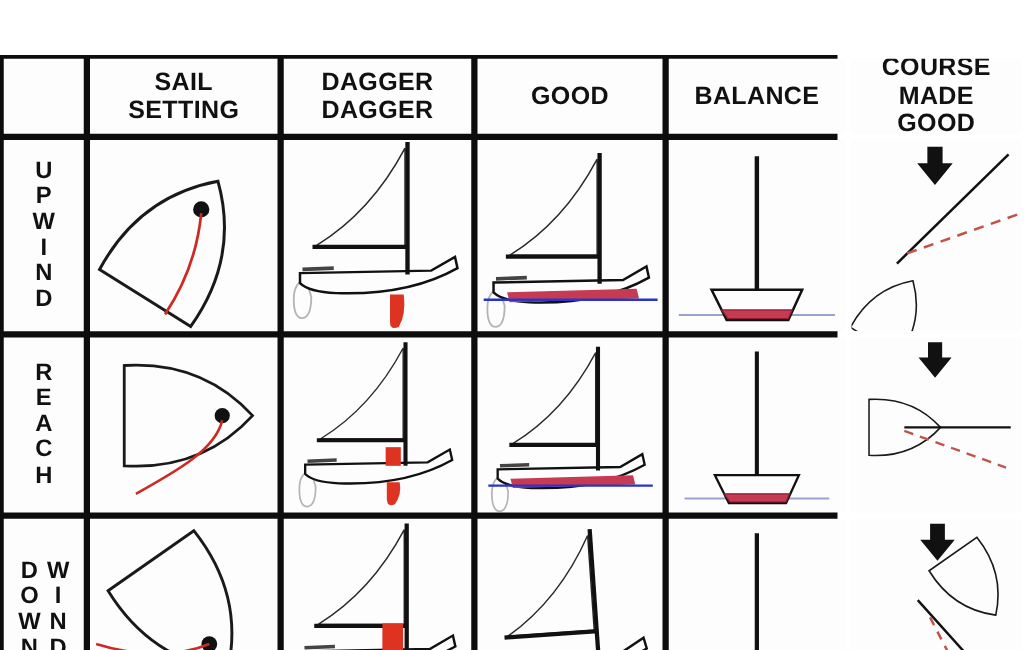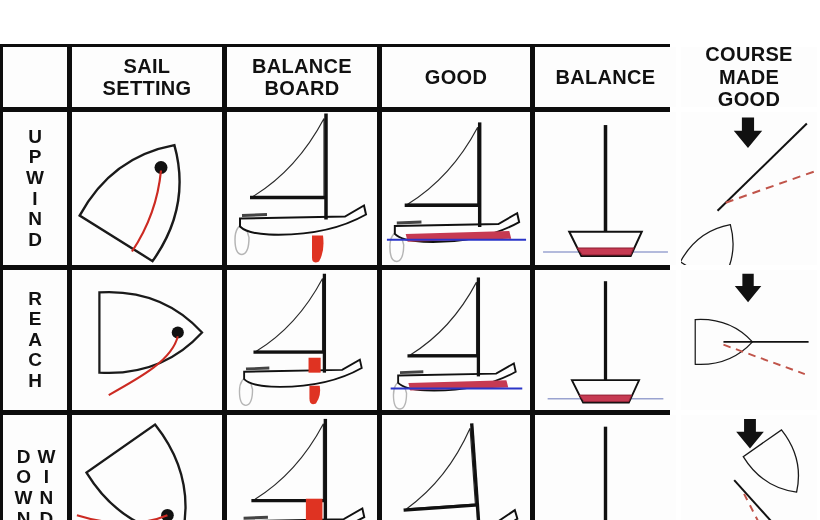--- a/index.html
+++ b/index.html
@@ -44,21 +44,21 @@
       <path d="M34,118 L106,118 L95,142 L46,142 Z" fill="#fdfdfd" stroke="#111" stroke-width="2"></path>
       <path d="M42,134 L98,134 L95,141 L47,141 Z" fill="#c63a52" stroke="#8c1d30" stroke-width="1"></path>
     </g>
   </defs>
 </svg>
 
 <div class="grid">
 
   <div class="cell"></div>
   <div class="cell colhead">SAIL SETTING</div>
-  <div class="cell colhead">BALANCE BOARD</div>
+  <div class="cell colhead">DAGGER DAGGER</div>
   <div class="cell colhead">GOOD</div>
   <div class="cell colhead">BALANCE</div>
   <div class="cell colhead">COURSE MADE GOOD</div>
 
   <div class="cell rowlabel">
       <div class="vword">
         <div>U</div>
         <div>P</div>
         <div>W</div>
         <div>I</div>

